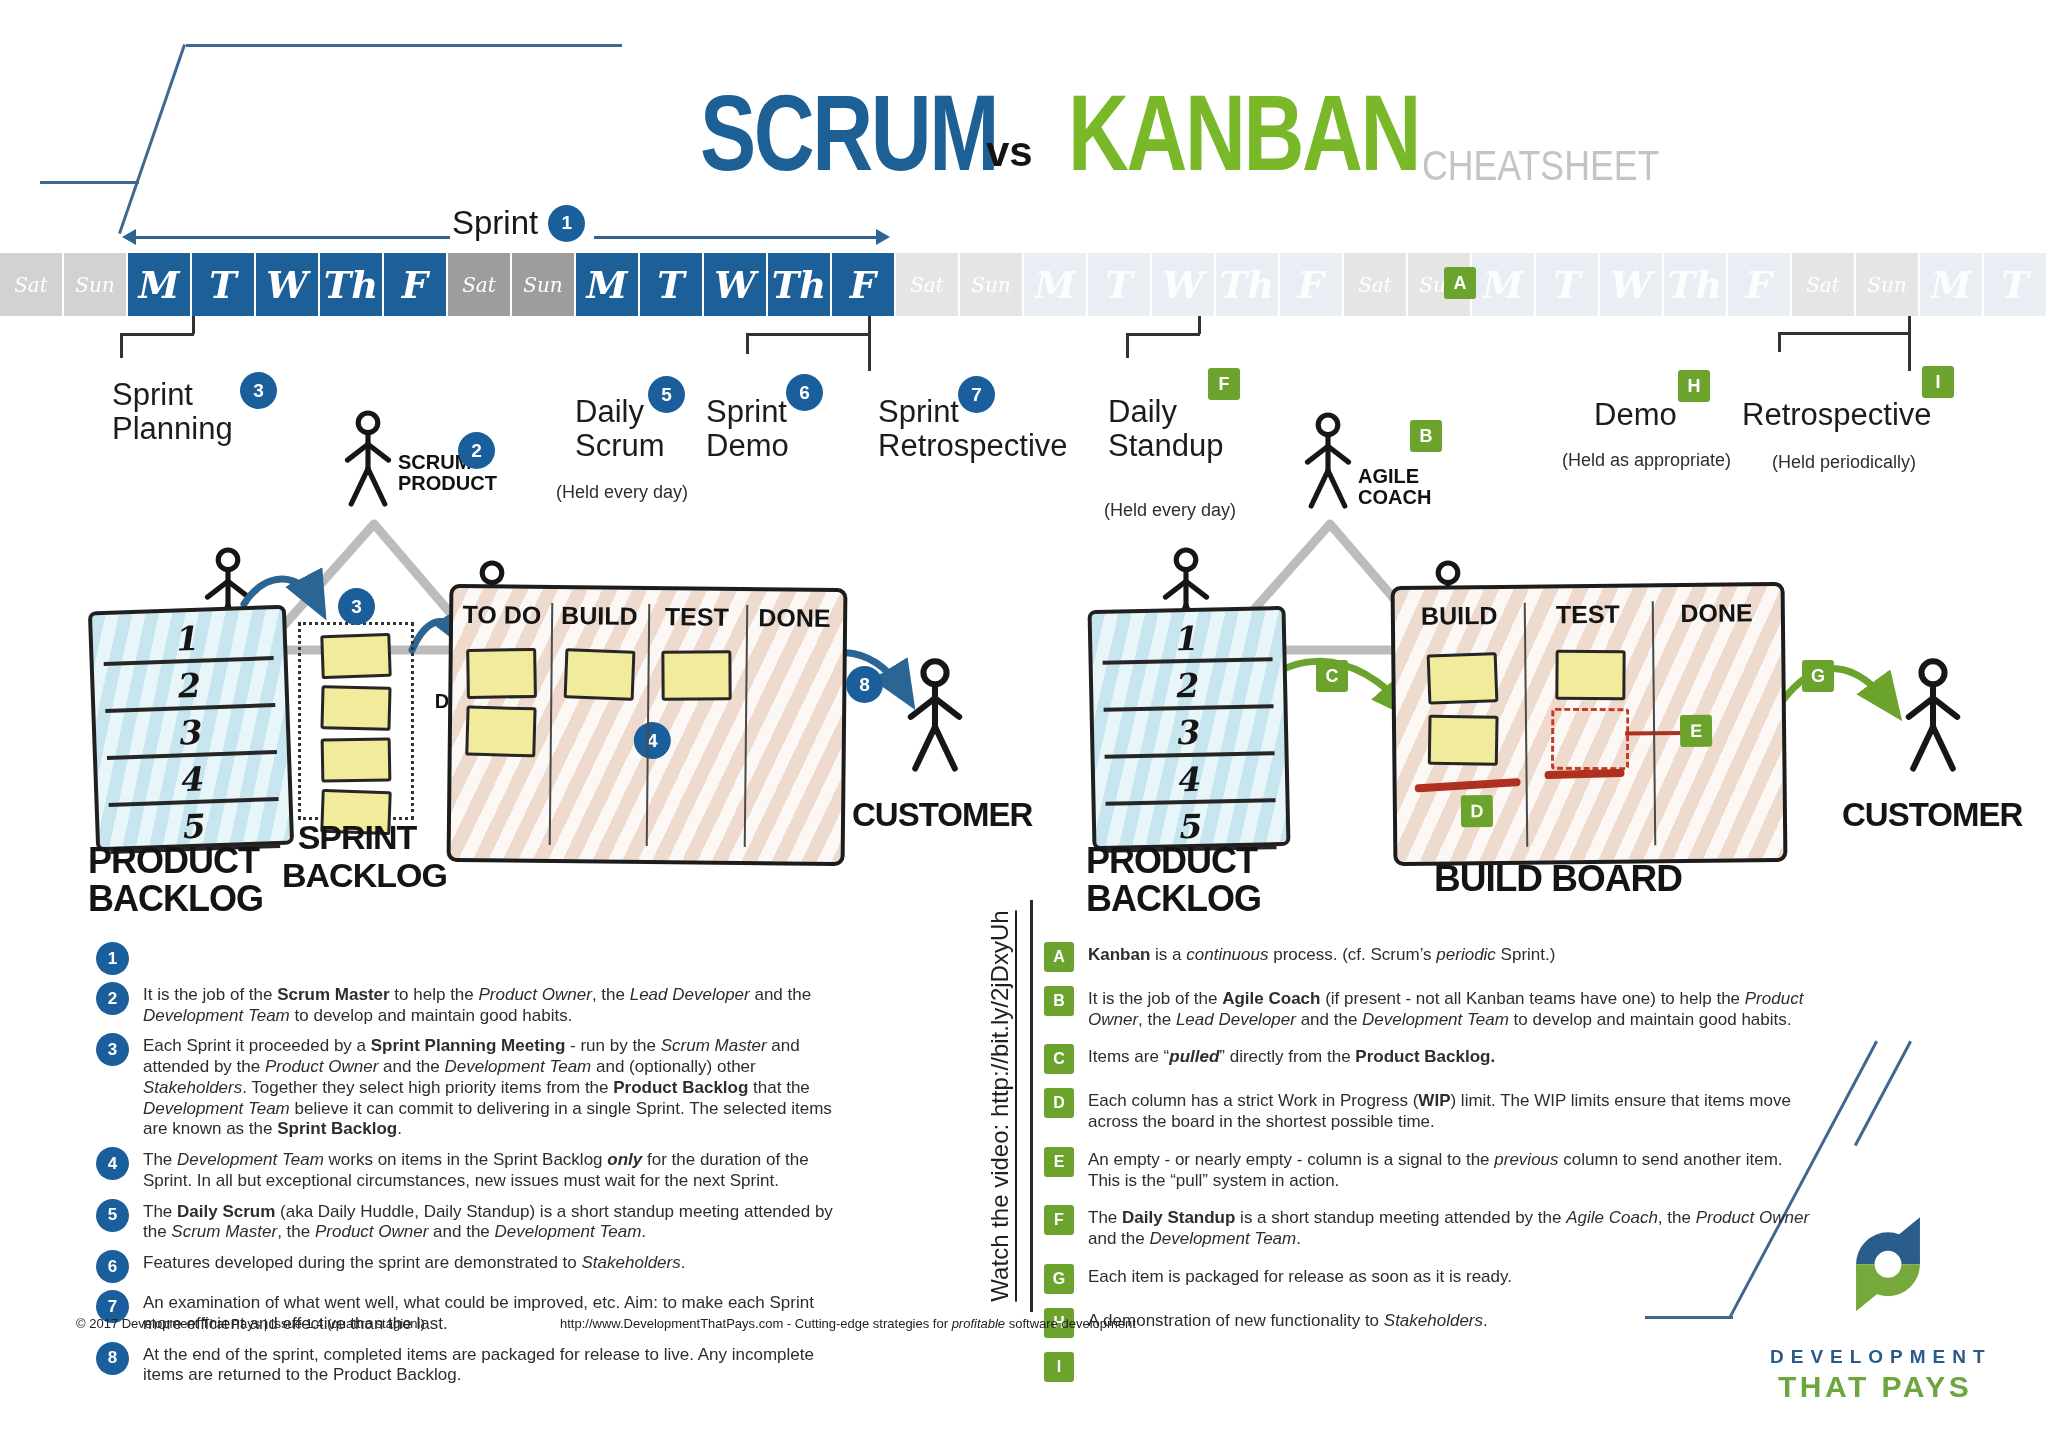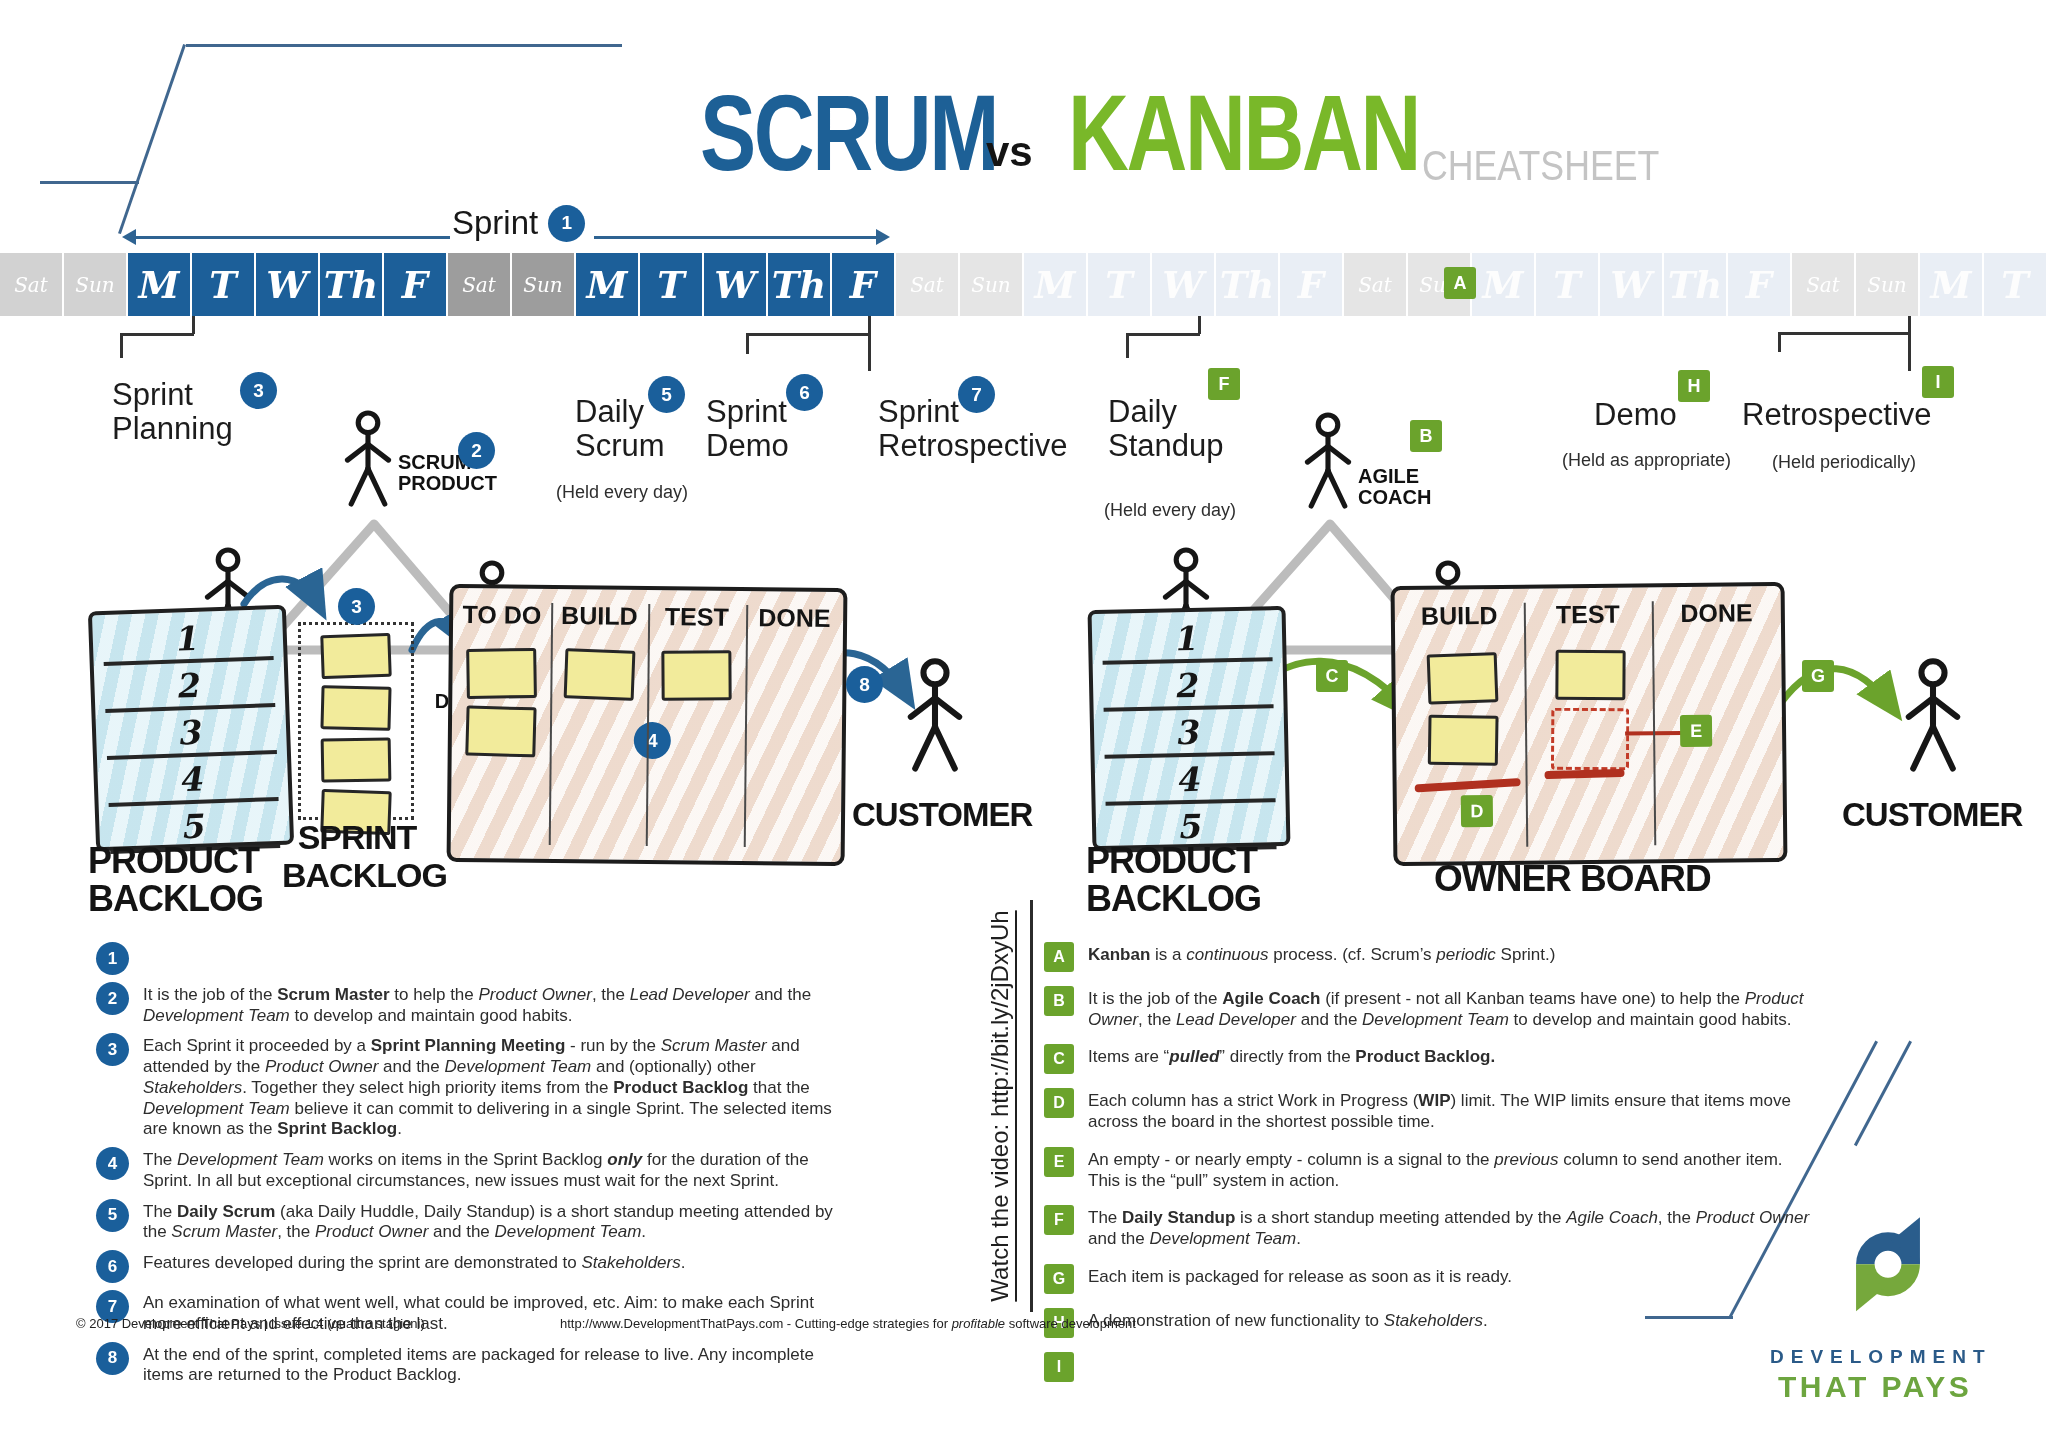--- a/index.html
+++ b/index.html
@@ -382,21 +382,21 @@
     <div class="sticky" style="left:160px;top:62px;transform:rotate(1deg);"></div>
     <div class="dashed-red" style="left:155px;top:120px;width:72px;height:56px;transform:rotate(1deg);"></div>
     <div class="wip-line" style="left:18px;top:192px;width:106px;transform:rotate(-3deg);"></div>
     <div class="wip-line" style="left:148px;top:182px;width:80px;transform:rotate(-1deg);"></div>
     <div style="position:absolute;left:229px;top:144px;width:57px;height:4px;background:#b0301f;"></div>
     <span class="badge-square sq-lg" style="position:absolute;left:64px;top:206px;">D</span>
     <span class="badge-square sq-lg" style="position:absolute;left:284px;top:128px;">E</span>
   <div class="board-divider" style="left: 128.667px;"></div>
       <div class="board-divider" style="left: 257.333px;"></div>
     </div>
-  <div class="big-label" style="left:1434px;top:860px;font-size:37px;">OWNER BOARD</div>
+  <div class="big-label" style="left:1434px;top:860px;font-size:37px;">BUILD BOARD</div>
 
   <span class="badge-square sq-lg abs" style="left:1802px;top:660px;z-index:4;">G</span>
   <div class="stick" style="left:1900px;top:658px;width:66px;height:122px;"><svg viewBox="0 0 60 110" width="100%" height="100%">
         <g fill="none" stroke="#161616" stroke-width="5.5" stroke-linecap="round">
           <circle cx="30" cy="13" r="10.5"></circle>
           <line x1="30" y1="24" x2="30" y2="62"></line>
           <line x1="30" y1="36" x2="8" y2="53"></line>
           <line x1="30" y1="36" x2="52" y2="53"></line>
           <line x1="30" y1="62" x2="12" y2="100"></line>
           <line x1="30" y1="62" x2="48" y2="100"></line>

